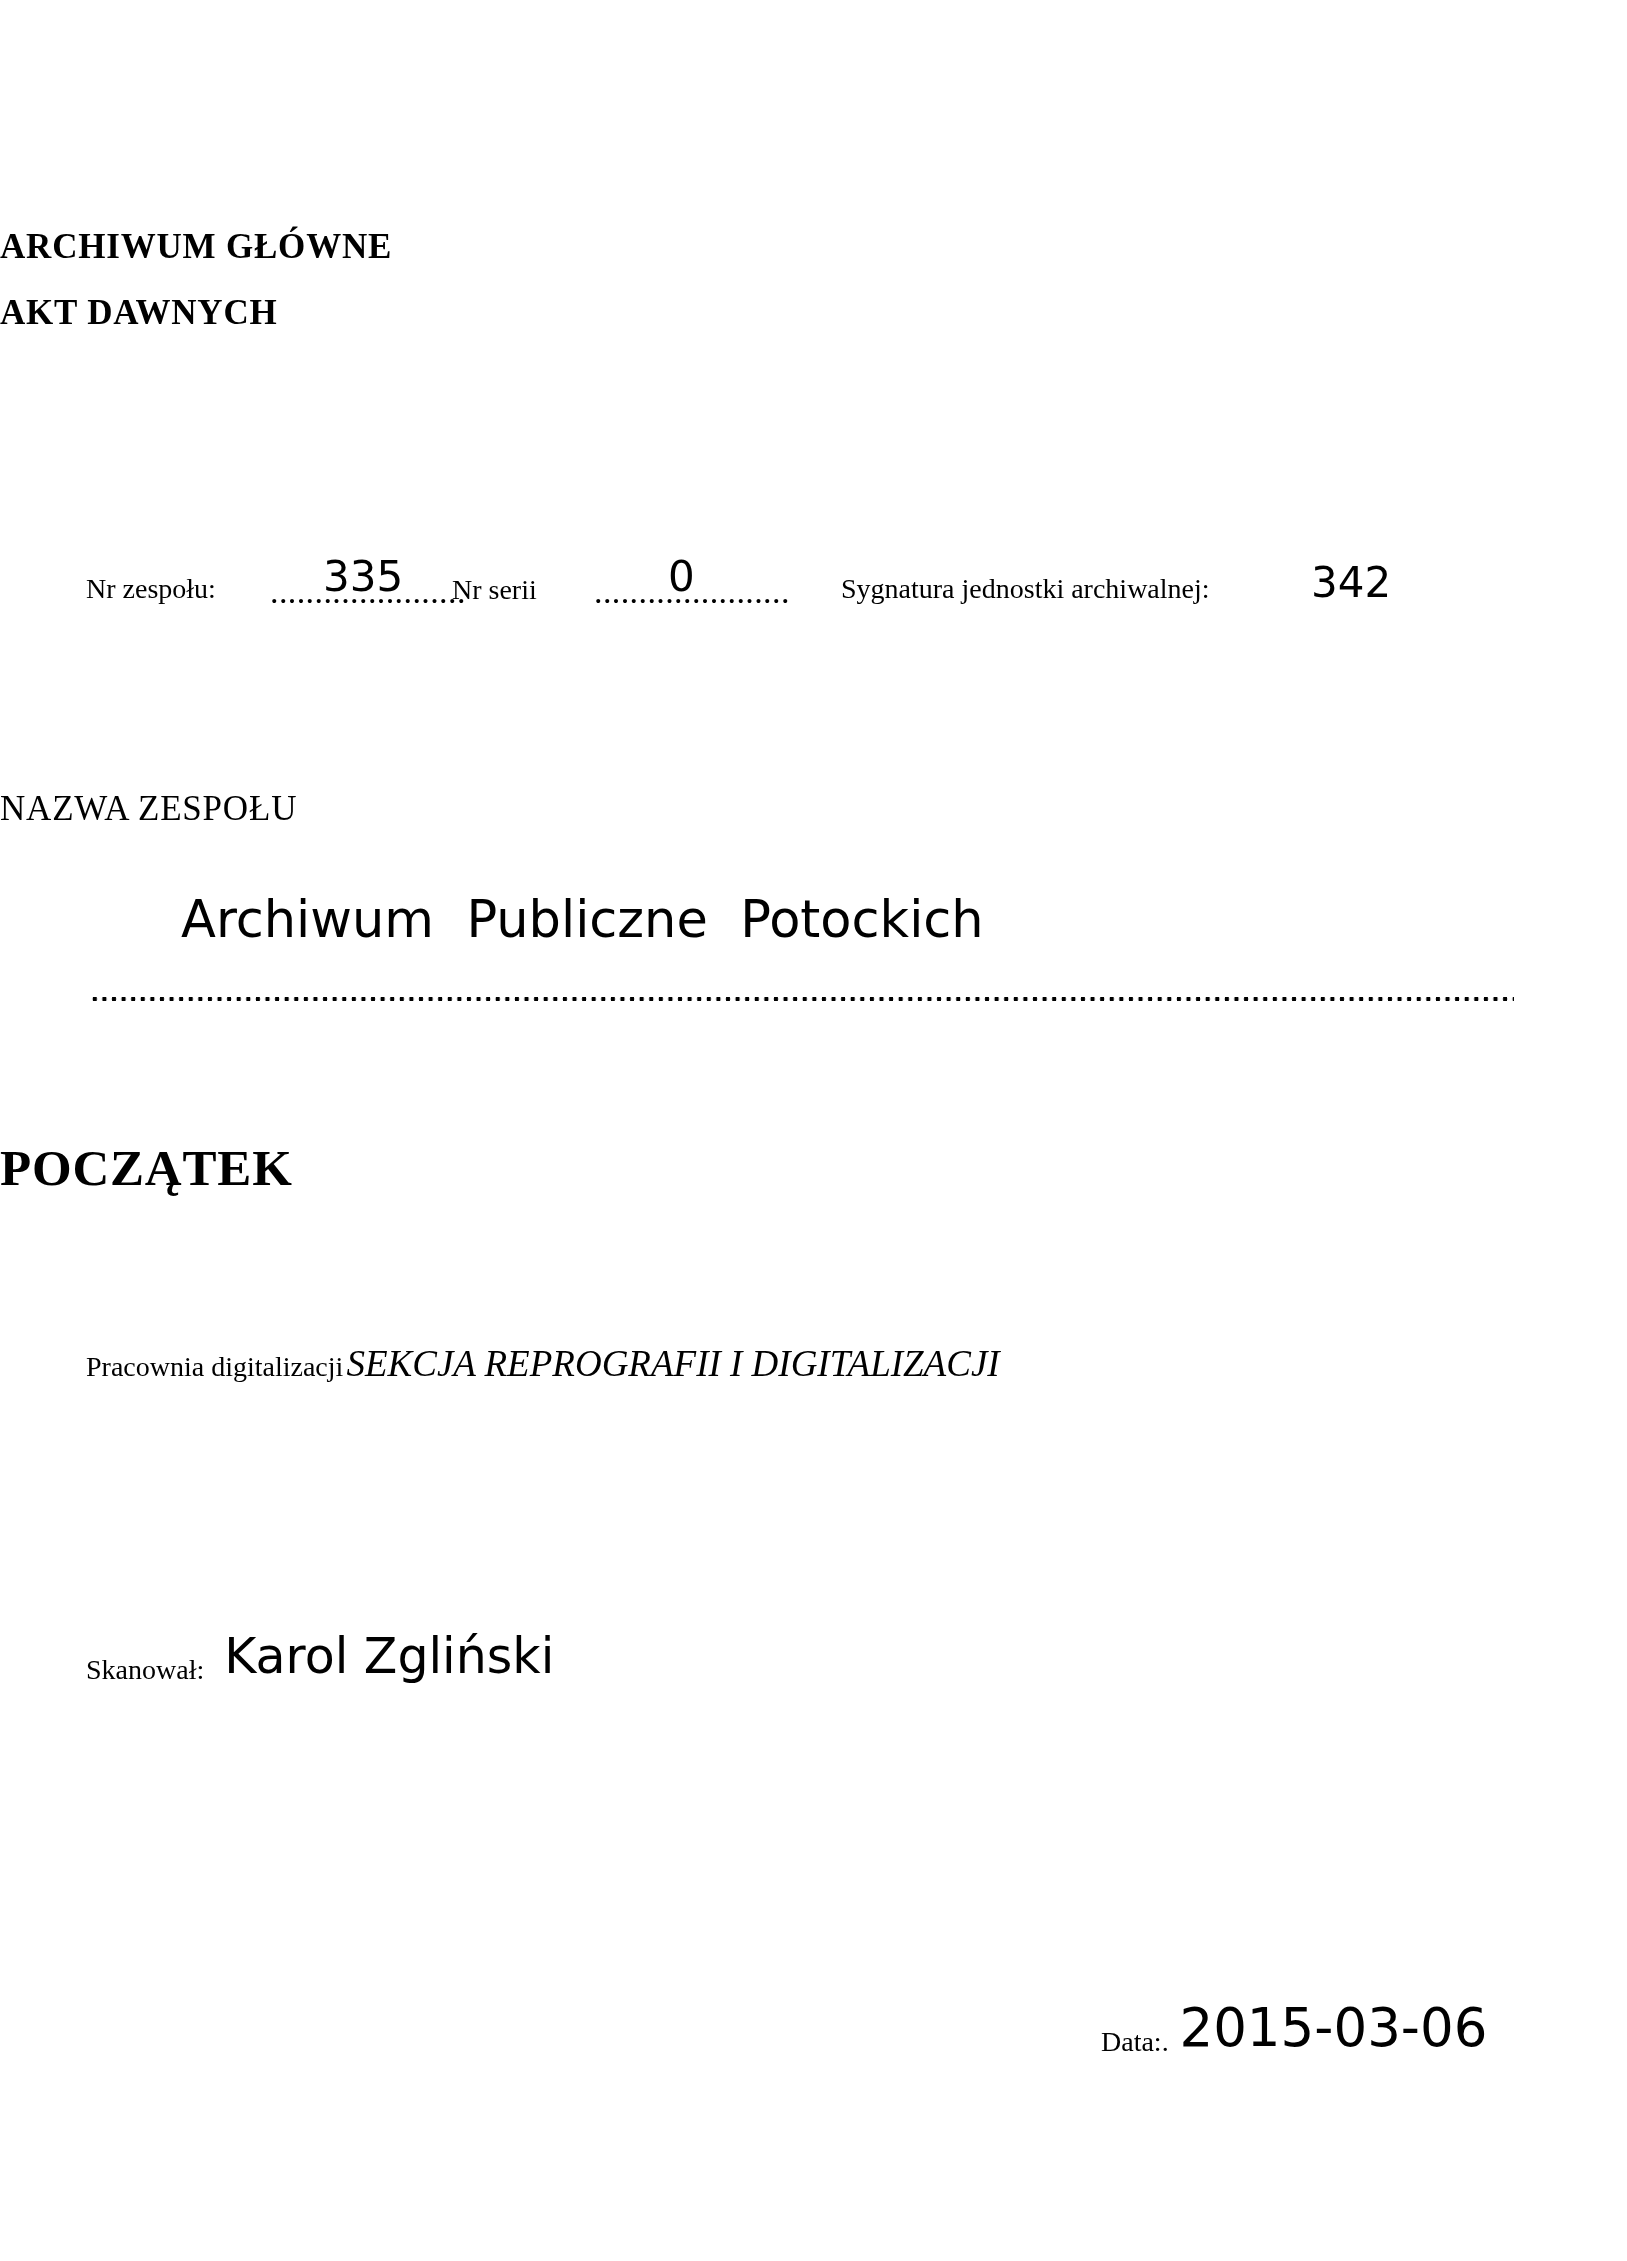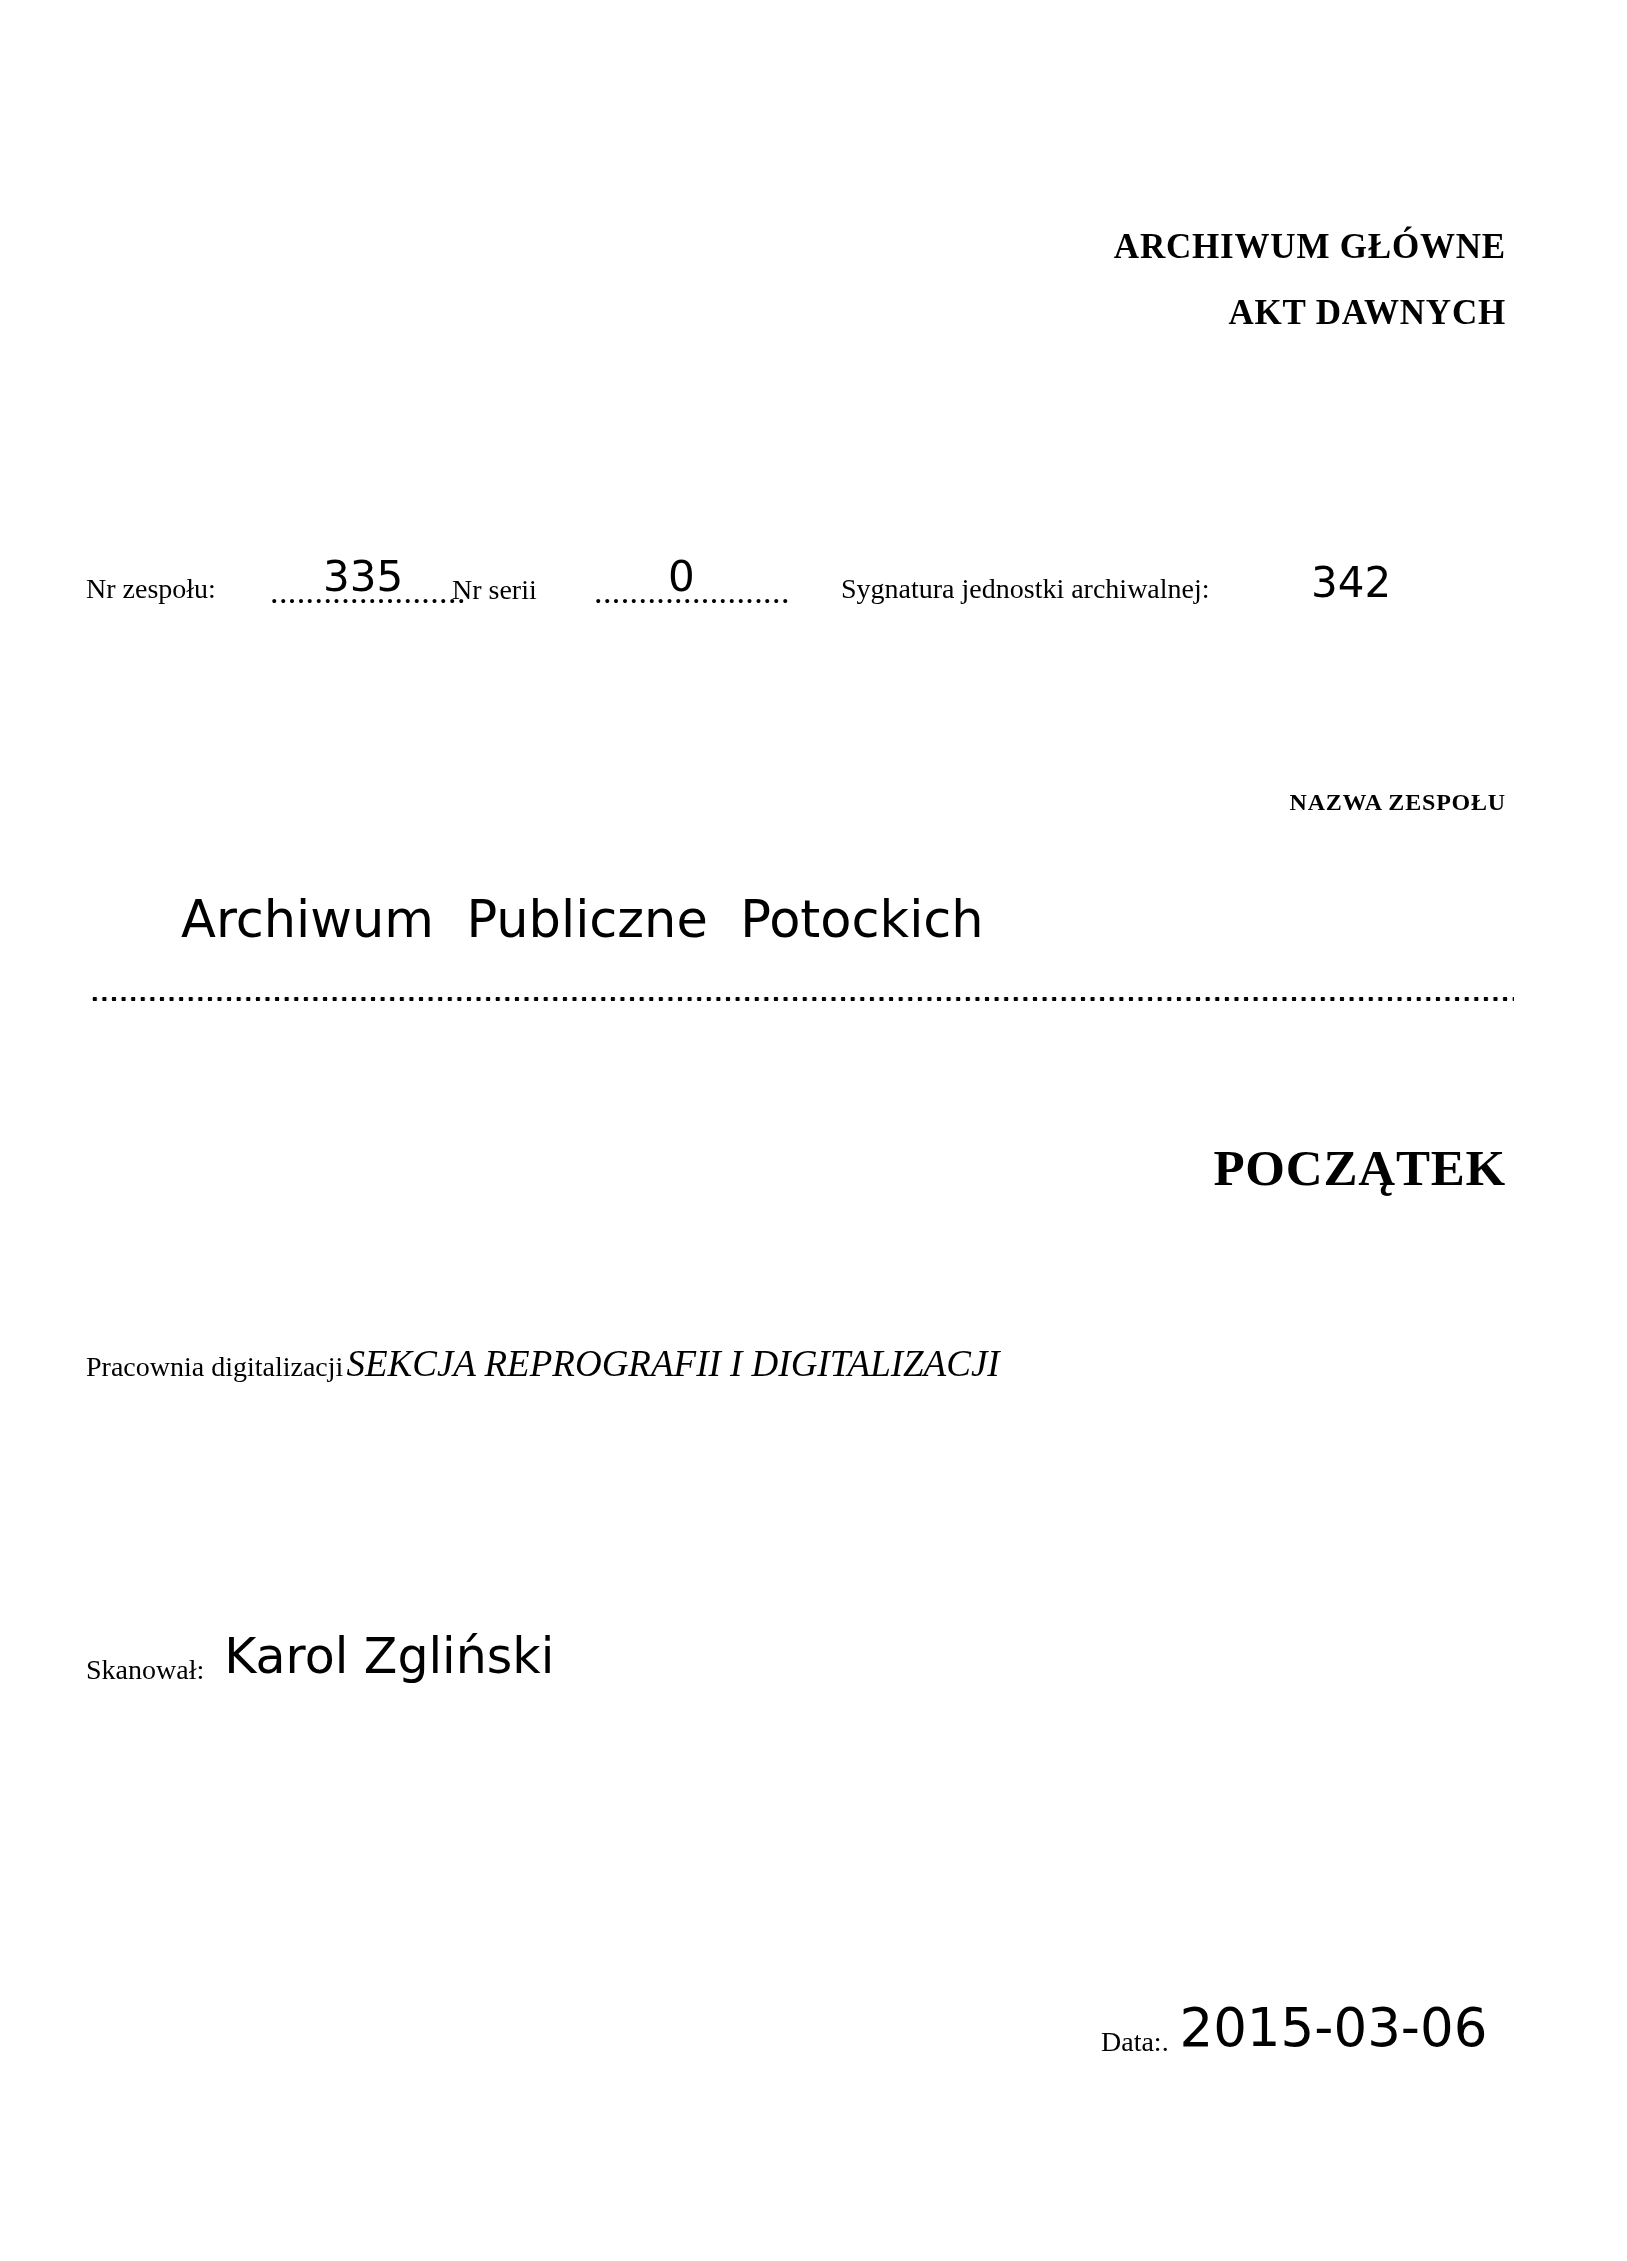--- a/index.html
+++ b/index.html
@@ -1,20 +1,20 @@
 <!DOCTYPE html>
 <html style="font-size:12.3px"><head>
   <meta charset="utf-8">
   <style>
     html, body { margin: 0; padding: 0; background: #ffffff; }
     body { width: 1628px; height: 2261px; position: relative; overflow: hidden; color: #000; }
     .abs { position: absolute; white-space: nowrap; }
     .serif { font-family: "Liberation Serif", "DejaVu Serif", serif; }
     .sans { font-family: "DejaVu Sans", "Liberation Sans", sans-serif; }
-    .center { left: 0; width: 1506px; text-align: right; }
+    .center { left: 0; width: 1506px; text-align: left; }
     .h-bold { font-weight: bold; font-size: 35px; letter-spacing: 0.8px; }
     .label { font-size: 28px; }
     .handval { font-family: "DejaVu Sans", sans-serif; font-size: 42px; }
     .dots { letter-spacing: 0.4px; font-size: 34px; }
     .dotted-line {
       position: absolute; left: 90px; width: 1424px; top: 996px; height: 6.1px;
       background-image: radial-gradient(circle, #000 2.2px, transparent 2.5px);
       background-size: 9.6px 6.1px; background-repeat: repeat-x;
     }
     .title-big { font-weight: bold; font-size: 51px; letter-spacing: 0.8px; }
@@ -30,21 +30,21 @@
   <span class="serif label" style="position:absolute; left:0; top:20px;">Nr zespołu:</span>
   <span class="serif label dots" style="position:absolute; left:184px; top:20px;">......................</span>
   <span class="handval" style="position:absolute; left:237px; top:-1.5px;">335</span>
   <span class="serif label" style="position:absolute; left:366px; top:21px;">Nr serii</span>
   <span class="serif label dots" style="position:absolute; left:508px; top:20px;">......................</span>
   <span class="handval" style="position:absolute; left:582px; top:-1.5px;">0</span>
   <span class="serif label" style="position:absolute; left:711px; top:20px;margin-left:44px;">Sygnatura jednostki archiwalnej:</span>
   <span class="handval" style="position:absolute; left:1225px; top:4.6px;">342</span>
 </div>
 
-<div class="abs serif center" style="top:789px; font-weight:bold; font-size:24px; letter-spacing:0.8px;">NAZWA ZESPOŁU</div>
+<div class="abs serif center" style="top:789px; font-weight:normal; font-size:35px; letter-spacing:0.8px;">NAZWA ZESPOŁU</div>
 <div class="abs sans" style="left:181px; top:890px; font-size:51px; white-space:pre;">Archiwum  Publiczne  Potockich</div>
 <div class="dotted-line"></div>
 
 <div class="abs serif center title-big" style="top:1139px;">POCZĄTEK</div>
 
 <div class="abs" style="left:86px; top:1342px;">
   <span class="serif label">Pracownia digitalizacji</span>
   <span class="serif italic">SEKCJA REPROGRAFII I DIGITALIZACJI</span>
 </div>
 

